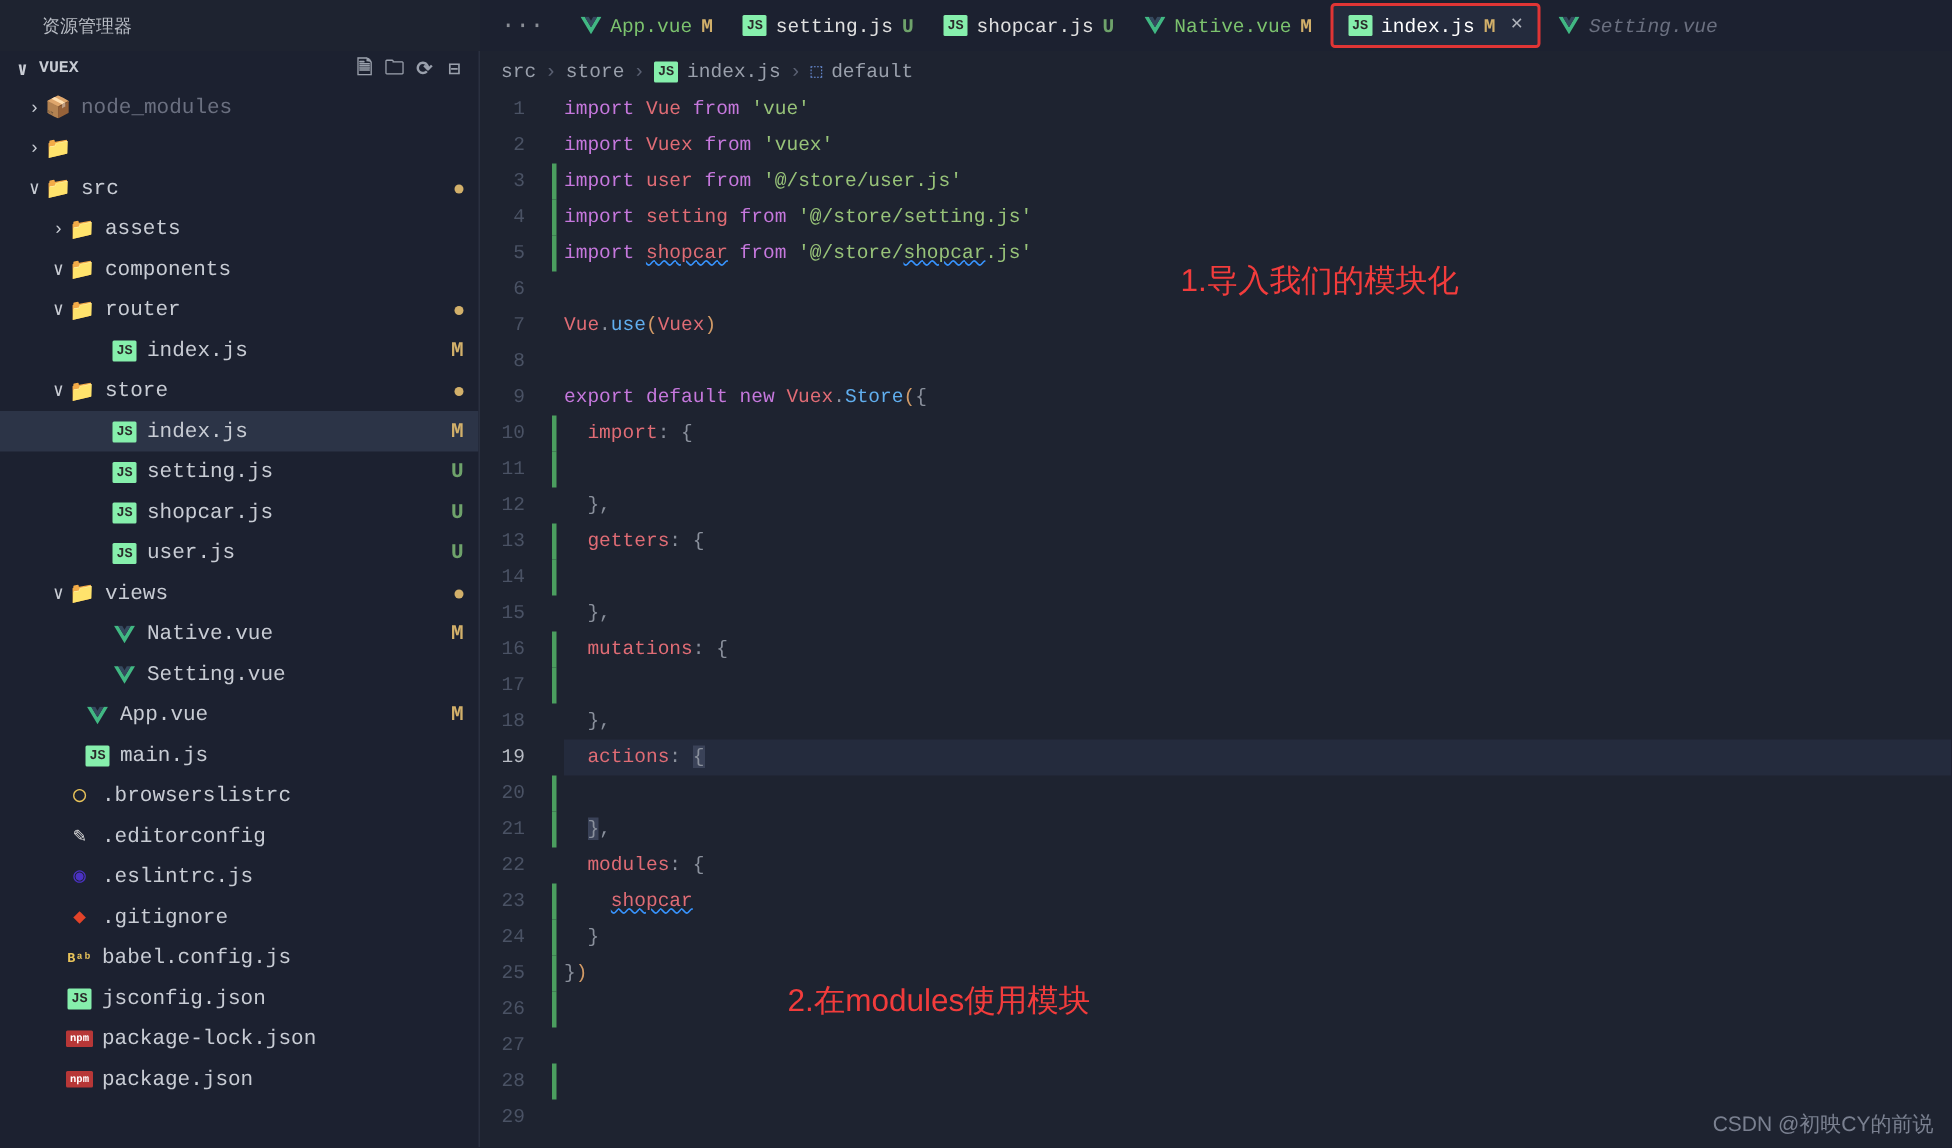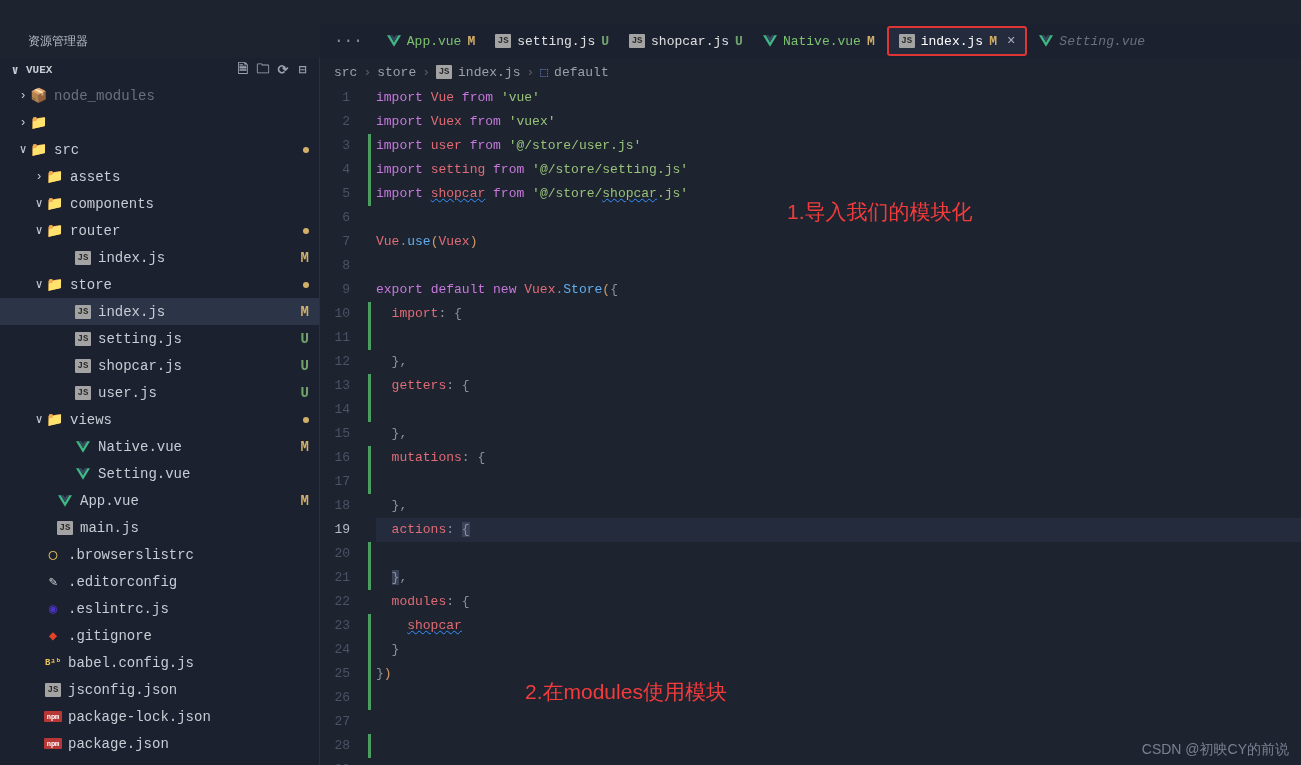--- a/index.html
+++ b/index.html
@@ -7,21 +7,21 @@
   font-family: Consolas, 'Courier New', monospace;
   background: #1e2330;
   color: #c8ccd4;
   width: 1301px;
   height: 765px;
   overflow: hidden;
   font-size: 13px;
   display: flex;
   flex-direction: column;
 }
-.topbar { display: flex; height: 34px; background: #1e2330; margin-top: 24px; }
+.topbar { display: flex; height: 34px; background: #1e2330; }
 .titlebar {
   width: 320px;
   display: flex;
   align-items: center;
   padding-left: 28px;
   color: #b8bcc4;
   font-size: 12px;
   font-family: "Microsoft YaHei", sans-serif;
 }
 .tabs { flex: 1; display: flex; align-items: center; background: #1c2130; height: 34px; }
@@ -39,21 +39,21 @@
 .tab .lbl { color: #7cc36e; }
 .tab .lbl-white { color: #e0e0e0; }
 .tab .lbl-dim { color: #6b7080; font-style: italic; }
 .tab .status-m { color: #d2b06a; font-weight: bold; }
 .tab .status-u { color: #6fa36b; font-weight: bold; }
 .tab .close { color: #b0b4bc; margin-left: 4px; font-size: 14px; }
 .tab.active { background: #242b3d; border: 2px solid #e03535; border-radius: 3px; height: 30px; margin: 2px; }
 .tab.active .lbl-white { color: #fff; }
 .ico-vue { width: 14px; height: 12px; }
 .ico-js {
-  background: #a3a3a3;
+  background: #86efac;
   color: #2a2a2a;
   font-weight: bold;
   font-size: 9px;
   width: 16px; height: 14px;
   display: inline-flex;
   align-items: center;
   justify-content: center;
   border-radius: 1px;
 }
 

